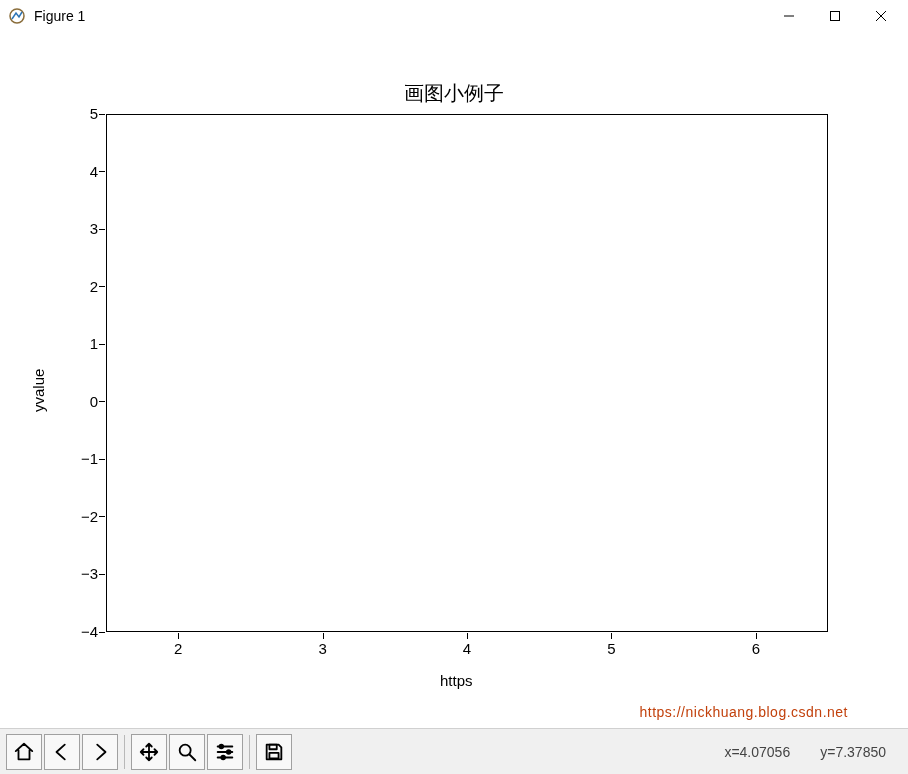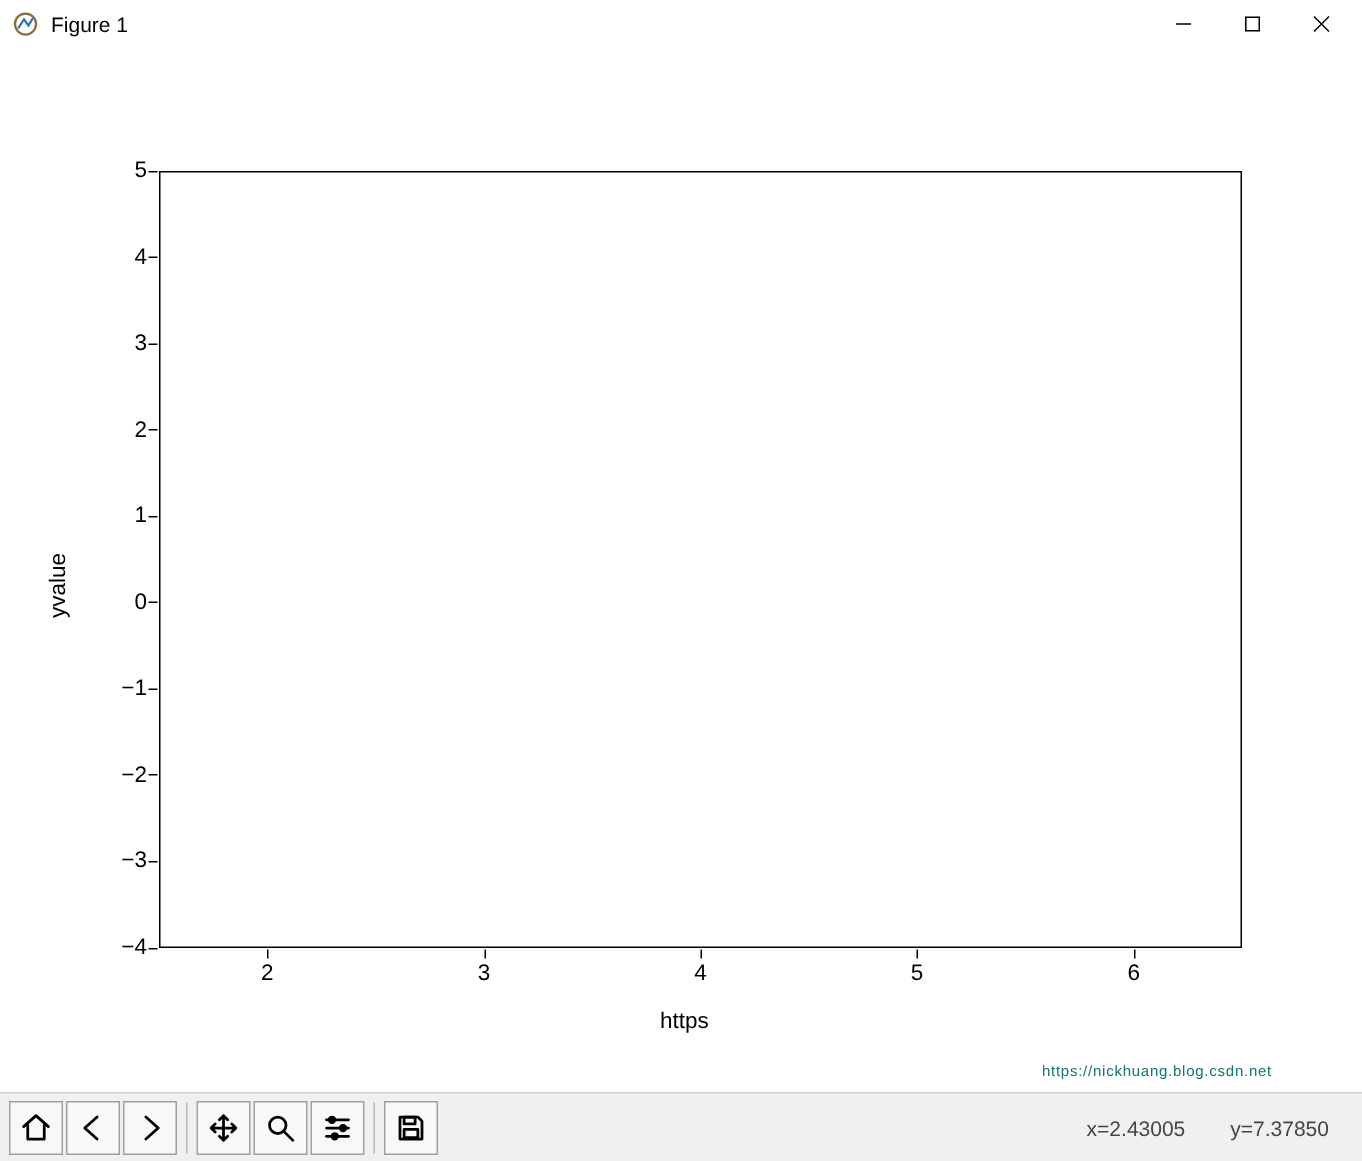--- a/index.html
+++ b/index.html
@@ -107,22 +107,22 @@
   .tool-btn svg{stroke:#000;stroke-width:2;fill:none;stroke-linecap:round;stroke-linejoin:round;}
   .toolbar .spacer{flex:1;}
   .coord-readout{
     font-size:14px;color:#444;
     padding-right:16px;
     display:flex;gap:30px;
   }
   .watermark{
     position:absolute;
     right:60px; bottom:8px;
-    font-size:10px;
-    color:#0f766e;
+    font-size:14px;
+    color:#c2410c;
     letter-spacing:0.5px;
     pointer-events:none;
   }
 </style>
 </head>
 <body>
 
 <div class="window">
 
   <div class="titlebar">
@@ -146,20 +146,21 @@
     </div>
     <div class="winbtn">
       <svg width="12" height="12" viewBox="0 0 12 12">
           <line x1="1" y1="1" x2="11" y2="11"></line>
           <line x1="11" y1="1" x2="1" y2="11"></line>
         </svg>
     </div>
   </div>
 
   <div class="figure-area">
+    <div class="chart-title" style="top:48px;">画图小例子</div>
 
     <div class="plot-region" id="plot" style="left:106px; top:82px; width:722px; height:518px;"></div>
 
     <div id="yticks">
         <div class="ytick" style="left: 66px; top: 591px; width: 32px;">−4<span class="tickmark"></span></div>
         <div class="ytick" style="left: 66px; top: 533.444px; width: 32px;">−3<span class="tickmark"></span></div>
         <div class="ytick" style="left: 66px; top: 475.889px; width: 32px;">−2<span class="tickmark"></span></div>
         <div class="ytick" style="left: 66px; top: 418.333px; width: 32px;">−1<span class="tickmark"></span></div>
         <div class="ytick" style="left: 66px; top: 360.778px; width: 32px;">0<span class="tickmark"></span></div>
         <div class="ytick" style="left: 66px; top: 303.222px; width: 32px;">1<span class="tickmark"></span></div>
@@ -224,18 +225,18 @@
     <div class="tool-sep"></div>
     <div class="tool-btn" title="Save">
       <svg width="22" height="22" viewBox="0 0 24 24">
           <path d="M4 4 H17 L20 7 V20 H4 Z"></path>
           <rect x="7" y="4" width="8" height="5"></rect>
           <rect x="7" y="13" width="10" height="6"></rect>
         </svg>
     </div>
     <span class="spacer"></span>
     <div class="coord-readout">
-      <span>x=2.43005</span>
+      <span>x=4.07056</span>
       <span>y=7.37850</span>
     </div>
   </div>
 
 </div>
 
 </body></html>

